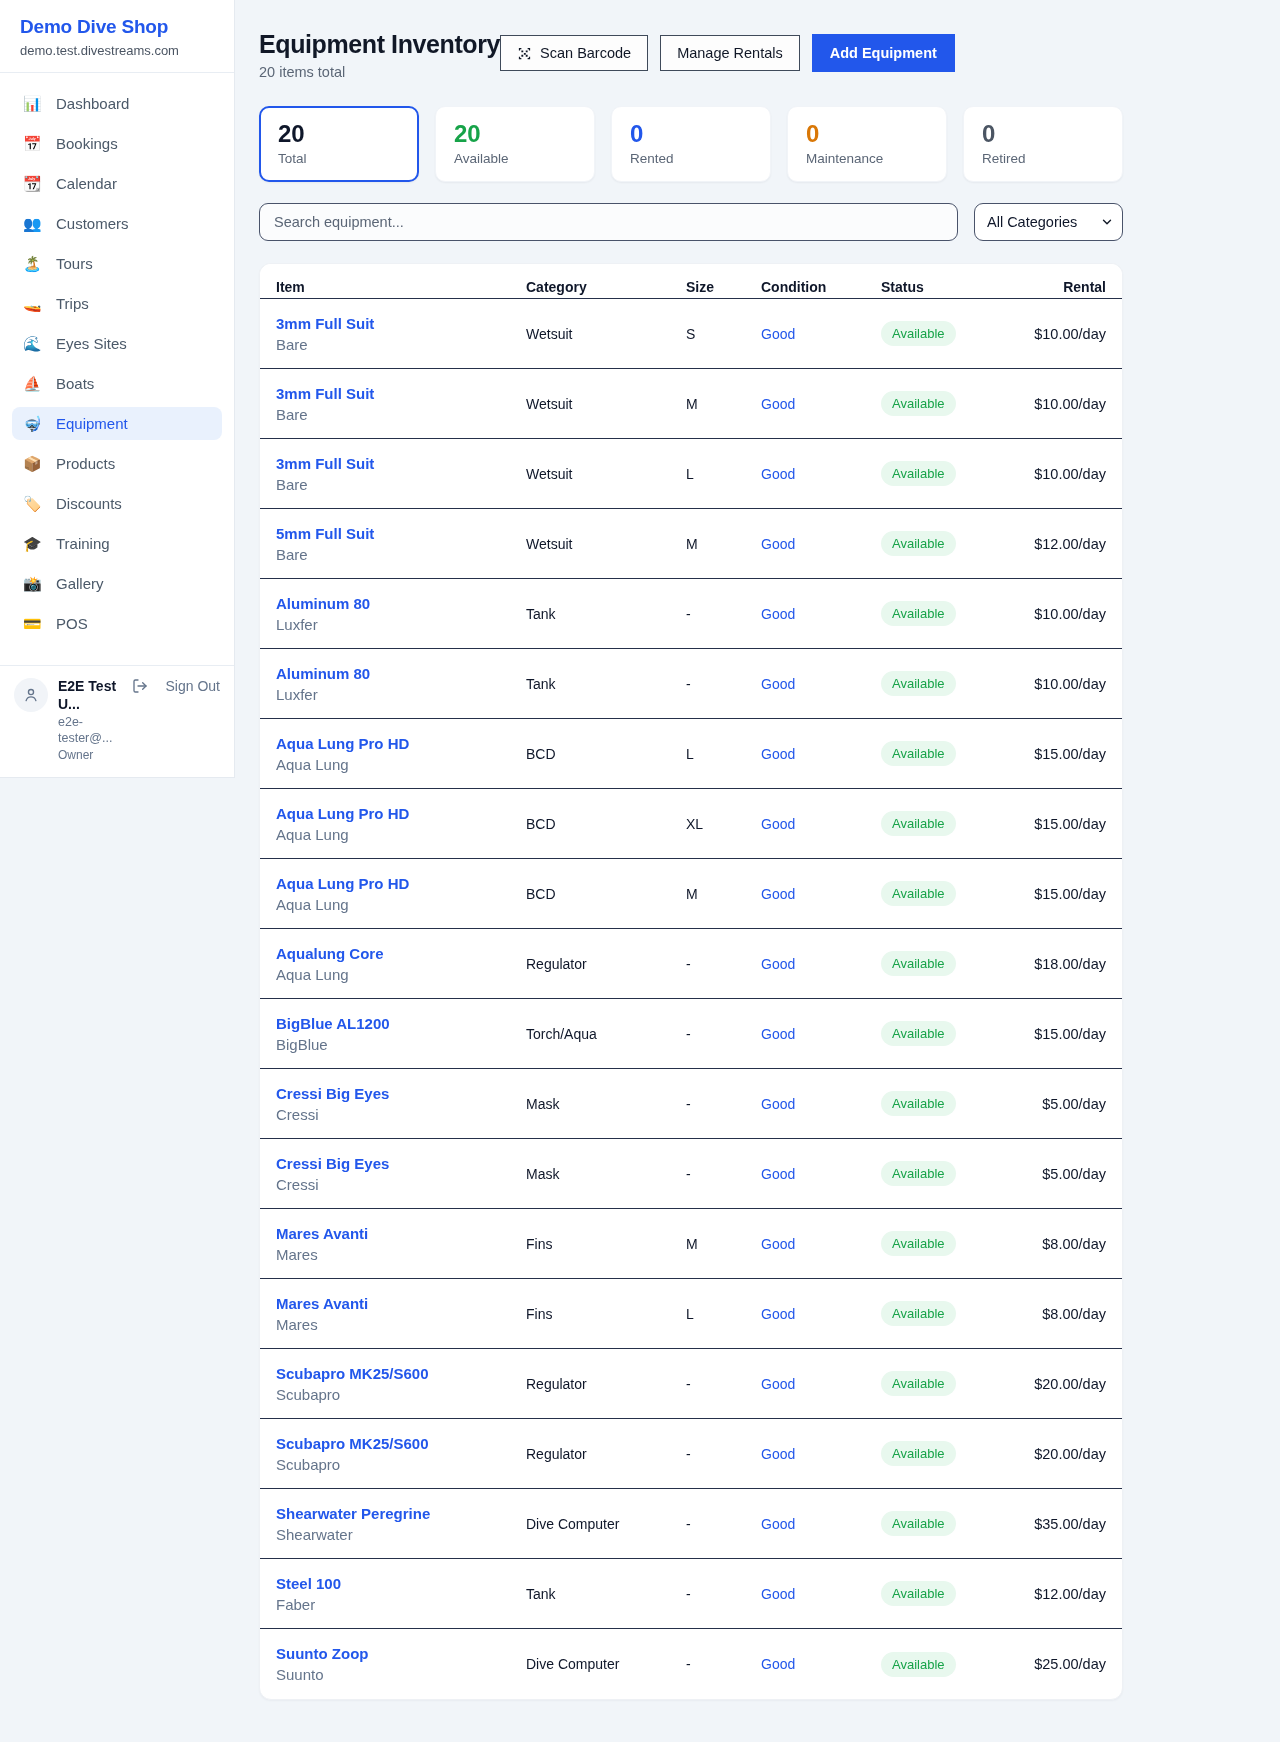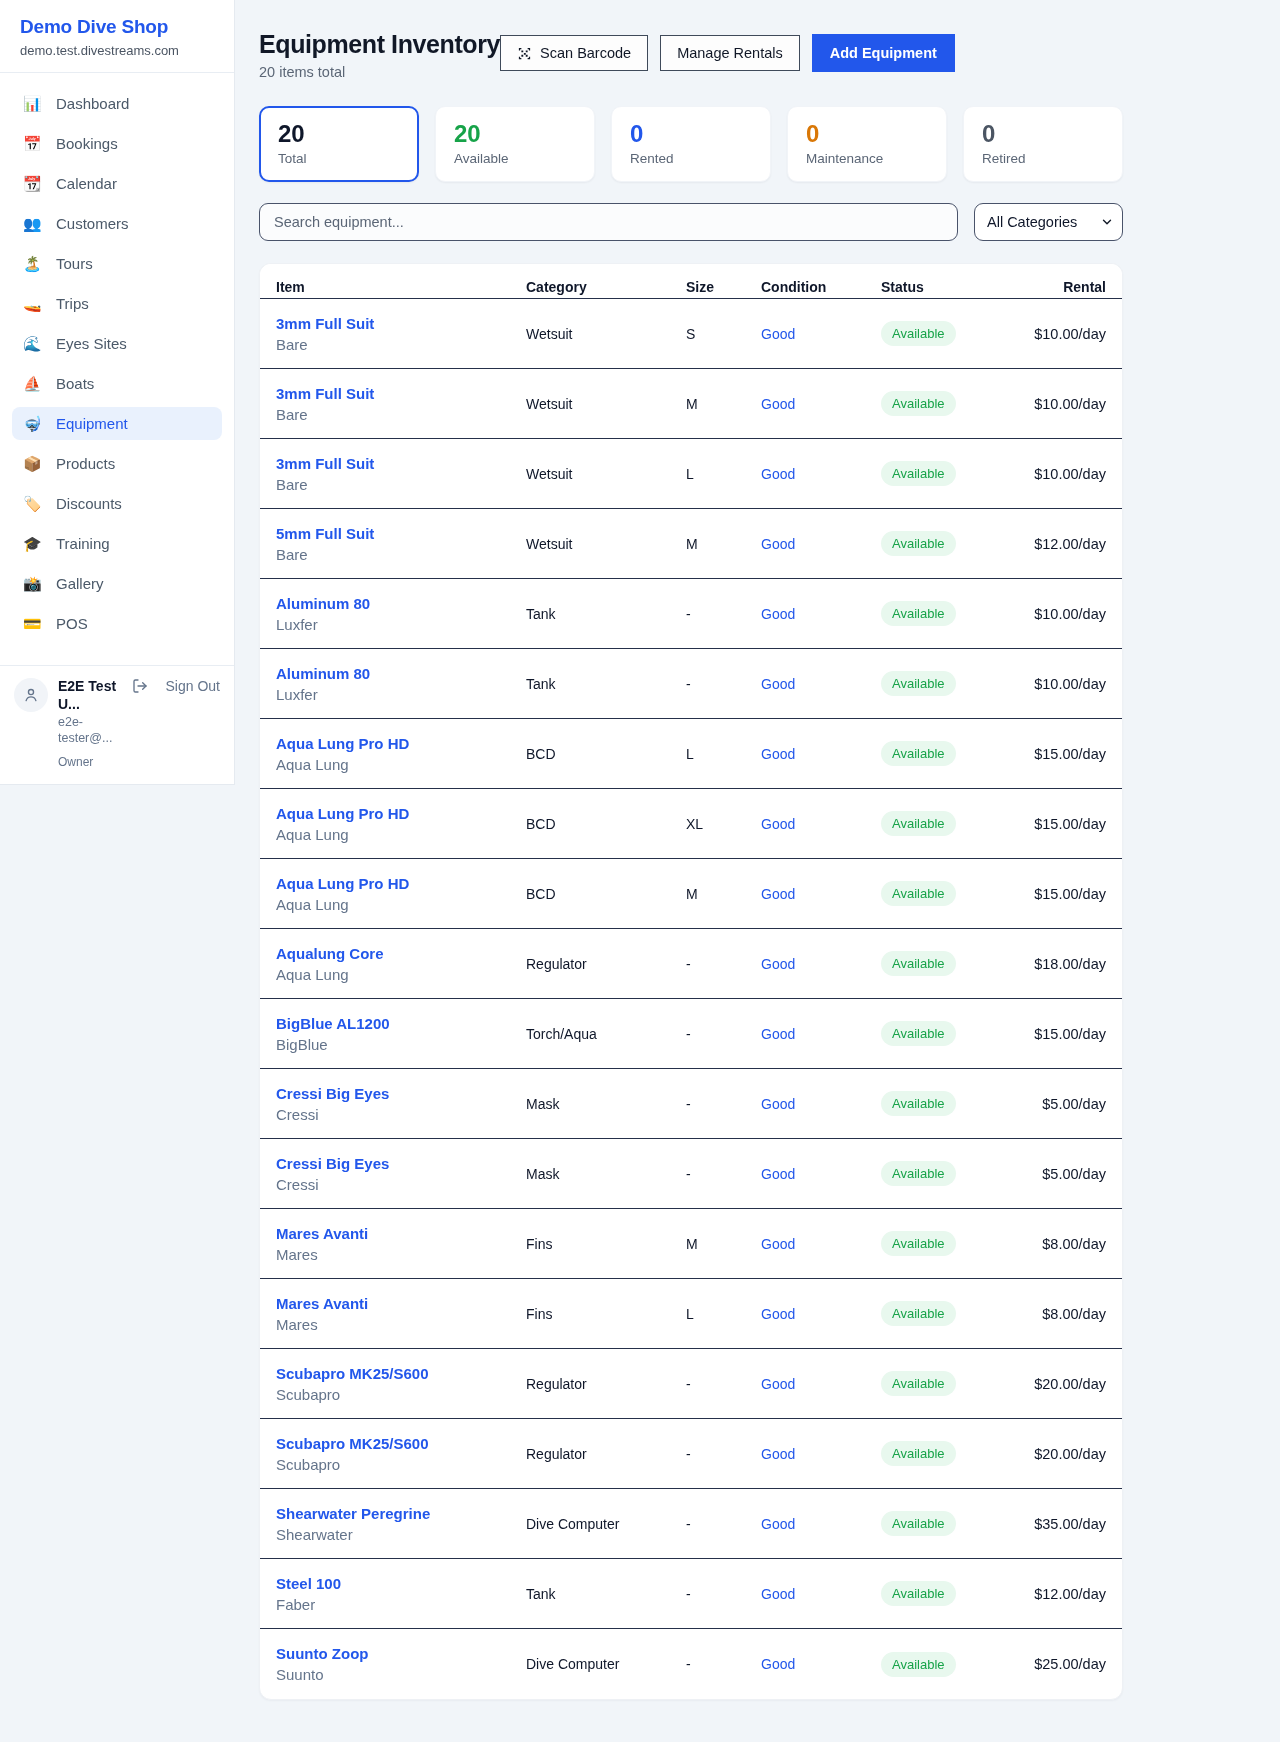--- a/index.html
+++ b/index.html
@@ -13,21 +13,21 @@
   .sidebar-divider { border:none; border-top:1px solid #e8edf3; }
   .nav { padding:14px 12px 10px; }
   .nav-item { display:flex; align-items:center; gap:13px; padding:8px 11px; margin-bottom:7px; border-radius:8px; font-size:15px; color:#4b5969; cursor:pointer; }
   .nav-item.active { background:#e9f1fd; color:#2257eb; font-weight:500; }
   .nav-icon { width:20px; font-size:15px; line-height:1; text-align:center; flex:0 0 20px; }
   .user-box { border-top:1px solid #e8edf3; margin-top:8px; padding:12px 14px 14px; display:flex; align-items:flex-start; gap:10px; }
   .avatar { width:34px; height:34px; border-radius:50%; background:#f1f4f8; color:#64748b; display:flex; align-items:center; justify-content:center; flex:0 0 34px; }
   .user-meta { line-height:1.25; min-width:0; }
   .user-name { font-size:14px; font-weight:700; color:#0f172a; }
   .user-email { font-size:12.5px; color:#64748b; margin-top:2px; }
-  .user-role { font-size:12px; color:#64748b; margin-top:9px; }
+  .user-role { font-size:12px; color:#64748b; margin-top:2px; }
   .signout { margin-left:auto; display:flex; align-items:center; gap:18px; color:#64748b; font-size:14px; cursor:pointer; white-space:nowrap; }
 
   
   .main { margin-left:235px; padding:30px 0 30px 24px; width:888px; }
   .page-head { display:flex; align-items:flex-start; justify-content:flex-start; }
   .page-title { font-size:25px; font-weight:700; letter-spacing:-0.4px; color:#111827; }
   .page-subtitle { margin-top:5px; font-size:14.5px; color:#5b6676; }
   .head-actions { display:flex; gap:12px; align-items:center; padding-top:4px; }
   .btn { display:inline-flex; align-items:center; gap:8px; border-radius:0; font-size:14.5px; cursor:pointer; font-family:inherit; }
   .btn-outline { background:#fdfdfd; border:1px solid #3f4a5a; color:#111827; padding:9px 16px; font-weight:500; }

